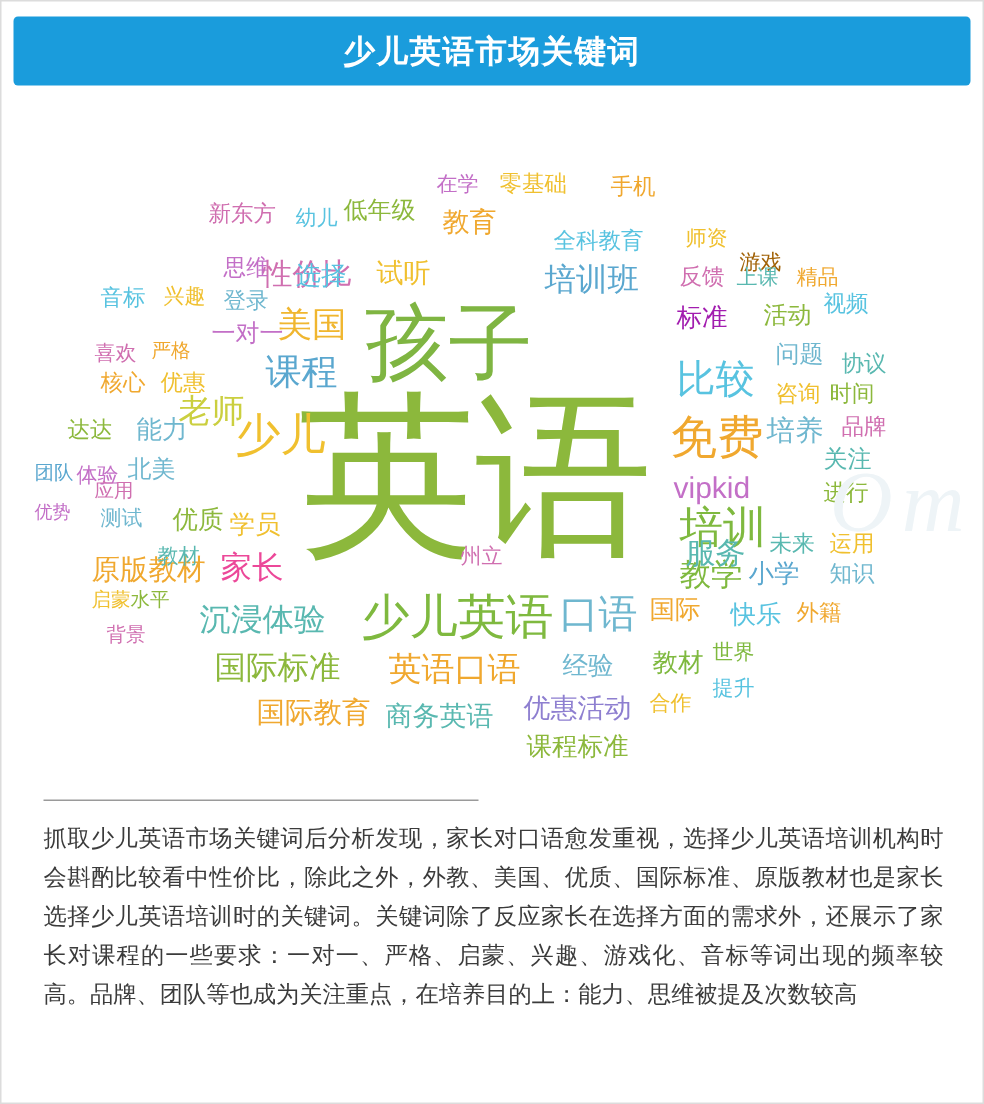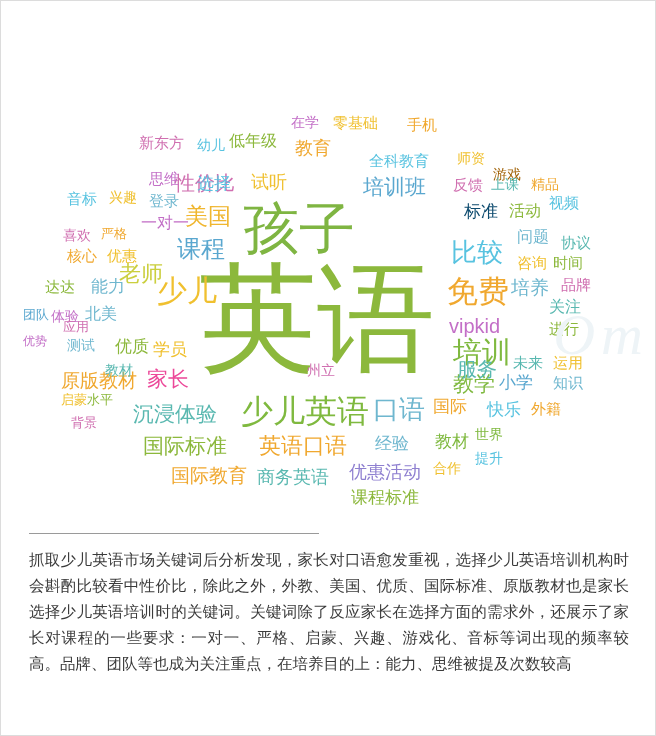--- a/index.html
+++ b/index.html
@@ -92,20 +92,23 @@
     font-size: 16px;
     color: #b9b9b9;
     letter-spacing: 0.5px;
   }
 </style>
 </head>
 <body>
 
 <div class="page">
 
+  <div class="title-bar">
+    <span>少儿英语市场关键词</span>
+  </div>
 
   <div class="cloud" id="cloud">
       <span class="word" style="left: 198px; top: 196px; font-size: 118px; color: rgb(140, 184, 60);">英语</span>
       <span class="word" style="left: 242px; top: 138px; font-size: 56px; color: rgb(127, 181, 66);">孩子</span>
       <span class="word" style="left: 240px; top: 332px; font-size: 32px; color: rgb(127, 185, 63);">少儿英语</span>
       <span class="word" style="left: 446px; top: 213px; font-size: 31px; color: rgb(240, 168, 47);">免费</span>
       <span class="word" style="left: 156px; top: 213px; font-size: 30px; color: rgb(240, 192, 47);">少儿</span>
       <span class="word" style="left: 452px; top: 275px; font-size: 29px; color: rgb(127, 185, 63);">培训</span>
       <span class="word" style="left: 372px; top: 333px; font-size: 26px; color: rgb(111, 183, 207);">口语</span>
       <span class="word" style="left: 450px; top: 176px; font-size: 26px; color: rgb(88, 195, 224);">比较</span>
@@ -132,21 +135,21 @@
       <span class="word" style="left: 196px; top: 112px; font-size: 17px; color: rgb(88, 195, 224);">选择</span>
       <span class="word" style="left: 152px; top: 278px; font-size: 17px; color: rgb(240, 192, 47);">学员</span>
       <span class="word" style="left: 104px; top: 275px; font-size: 17px; color: rgb(140, 184, 60); margin-left: 10px;">优质</span>
       <span class="word" style="left: 90px; top: 215px; font-size: 17px; color: rgb(111, 183, 207);">能力</span>
       <span class="word" style="left: 374px; top: 372px; font-size: 17px; color: rgb(111, 183, 207);">经验</span>
       <span class="word" style="left: 434px; top: 370px; font-size: 17px; color: rgb(127, 185, 63);">教材</span>
       <span class="word" style="left: 432px; top: 335px; font-size: 17px; color: rgb(240, 168, 47);">国际</span>
       <span class="word" style="left: 486px; top: 338px; font-size: 17px; color: rgb(88, 195, 224);">快乐</span>
       <span class="word" style="left: 498px; top: 311px; font-size: 17px; color: rgb(90, 167, 207);">小学</span>
       <span class="word" style="left: 140px; top: 152px; font-size: 16px; color: rgb(195, 111, 199);">一对一</span>
-      <span class="word" style="left: 463px; top: 140px; font-size: 17px; color: #0c4a6e; text-align: right;">标准</span>
+      <span class="word" style="left: 450px; top: 140px; font-size: 17px; color: #a21caf; text-align: right;">标准</span>
       <span class="word" style="left: 508px; top: 140px; font-size: 16px; color: rgb(140, 184, 60);">活动</span>
       <span class="word" style="left: 548px; top: 132px; font-size: 15px; color: rgb(88, 195, 224);">视频</span>
       <span class="word" style="left: 516px; top: 166px; font-size: 16px; color: rgb(111, 183, 207);">问题</span>
       <span class="word" style="left: 560px; top: 172px; font-size: 15px; color: rgb(89, 184, 176);">协议</span>
       <span class="word" style="left: 516px; top: 192px; font-size: 15px; color: rgb(240, 192, 47);">咨询</span>
       <span class="word" style="left: 552px; top: 192px; font-size: 15px; color: rgb(140, 184, 60);">时间</span>
       <span class="word" style="left: 560px; top: 214px; font-size: 15px; color: rgb(208, 111, 176);">品牌</span>
       <span class="word" style="left: 548px; top: 236px; font-size: 16px; color: rgb(89, 184, 176);">关注</span>
       <span class="word" style="left: 548px; top: 258px; font-size: 15px; color: rgb(140, 184, 60);">进行</span>
       <span class="word" style="left: 512px; top: 292px; font-size: 15px; color: rgb(89, 184, 176);">未来</span>

